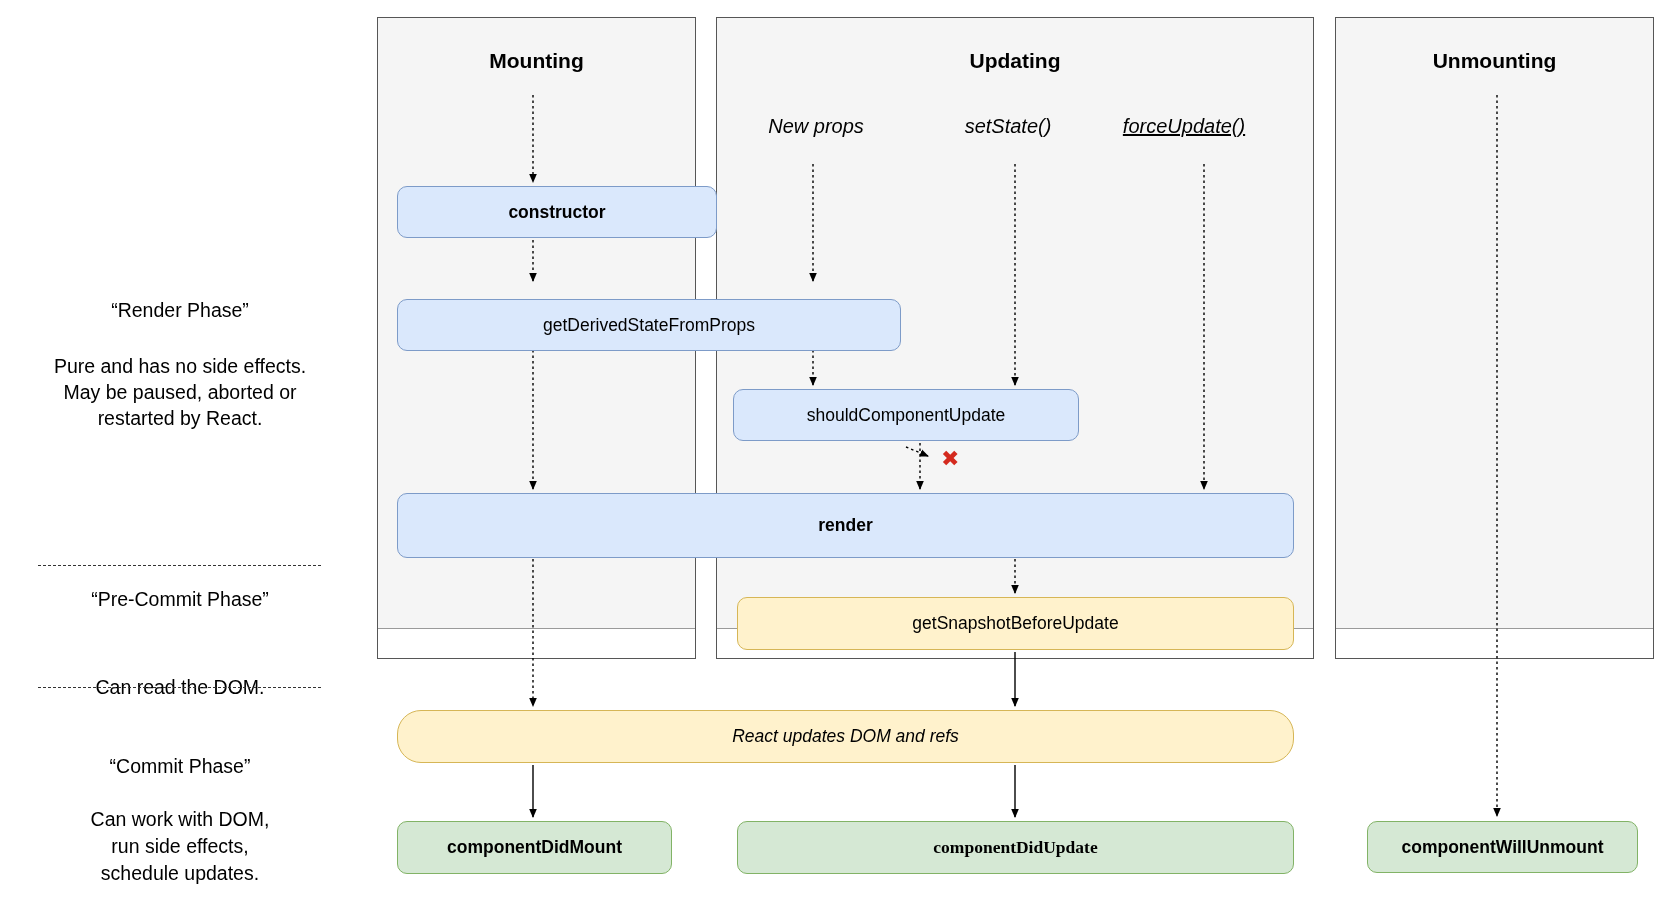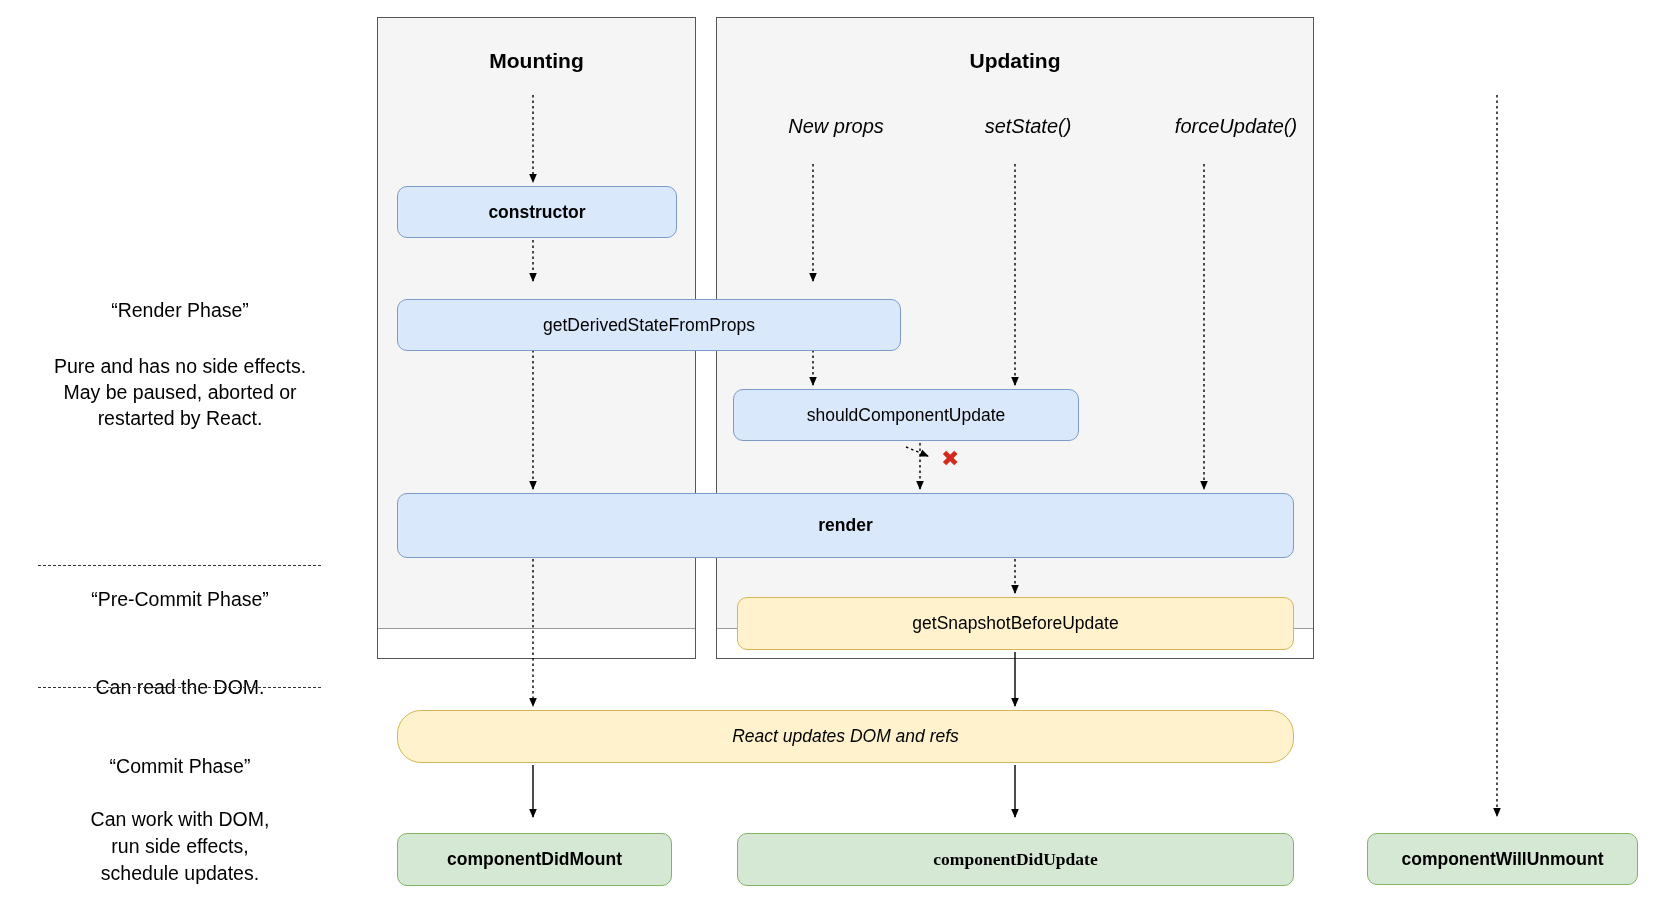--- a/index.html
+++ b/index.html
@@ -16,35 +16,35 @@
   .panel .gray{position:absolute;left:0;right:0;top:0;height:610px;
                background:var(--panel-bg);border-bottom:1px solid #9a9a9a;}
   .panel-title{position:absolute;top:31px;left:0;right:0;text-align:center;
                font-size:21px;font-weight:bold;z-index:2;}
   .p-mounting{left:377px;width:319px;}
   .p-updating{left:716px;width:598px;}
   .p-unmounting{left:1335px;width:319px;}
 
   
   .trigger{position:absolute;top:115px;transform:translateX(-50%);
-           font-style:italic;font-size:20px;white-space:nowrap;z-index:2;margin-left:20px;}
+           font-style:italic;font-size:20px;white-space:nowrap;z-index:2;}
   .t-newprops{left:816px;}
   .t-setstate{left:1008px;}
-  .t-forceupdate{left:1216px;}
+  .t-forceupdate{left:1184px;text-decoration:underline;}
 
   
   .node{position:absolute;box-sizing:border-box;border-radius:10px;z-index:3;
         display:flex;align-items:center;justify-content:center;
         font-size:17.5px;border:1.3px solid;white-space:nowrap;}
   .blue{background:var(--blue-fill);border-color:var(--blue-border);}
   .yellow{background:var(--yellow-fill);border-color:var(--yellow-border);}
-  .green{background:var(--green-fill);border-color:var(--green-border);margin-top:12px;}
+  .green{background:var(--green-fill);border-color:var(--green-border);}
   .bold{font-weight:bold;}
   .italic{font-style:italic;}
-  .n-constructor{left:397px;top:186px;width:280px;height:52px;}
+  .n-constructor{left:397px;top:186px;width:320px;height:52px;}
   .n-gdsfp{left:397px;top:285px;width:504px;height:52px;margin-top:14px;}
   .n-scu{left:733px;top:389px;width:346px;height:52px;}
   .n-render{left:397px;top:493px;width:897px;height:65px;}
   .n-gsbu{left:737px;top:597px;width:557px;height:53px;}
   .n-rudr{left:397px;top:710px;width:897px;height:53px;border-radius:24px;}
   .n-cdm{left:397px;top:821px;width:275px;height:53px;}
   .n-cdu{left:737px;top:821px;width:557px;height:53px;font-family:Liberation Serif, serif;}
   .n-cwu{left:1367px;top:821px;width:271px;height:52px;}
 
   
@@ -73,20 +73,24 @@
 
 <div class="canvas">
 
   <section class="panel p-mounting">
     <div class="gray"></div>
     <div class="panel-title">Mounting</div>
   </section>
   <section class="panel p-updating">
     <div class="gray"></div>
     <div class="panel-title">Updating</div>
+  </section>
+  <section class="panel p-unmounting">
+    <div class="gray"></div>
+    <div class="panel-title">Unmounting</div>
   </section>
 
   <div class="trigger t-newprops">New props</div>
   <div class="trigger t-setstate">setState()</div>
   <div class="trigger t-forceupdate">forceUpdate()</div>
 
   <div class="side side-title s-p1t">“Render Phase”</div>
   <div class="side s-p1d">
     <div>Pure and has no side effects.</div>
     <div>May be paused, aborted or</div>

